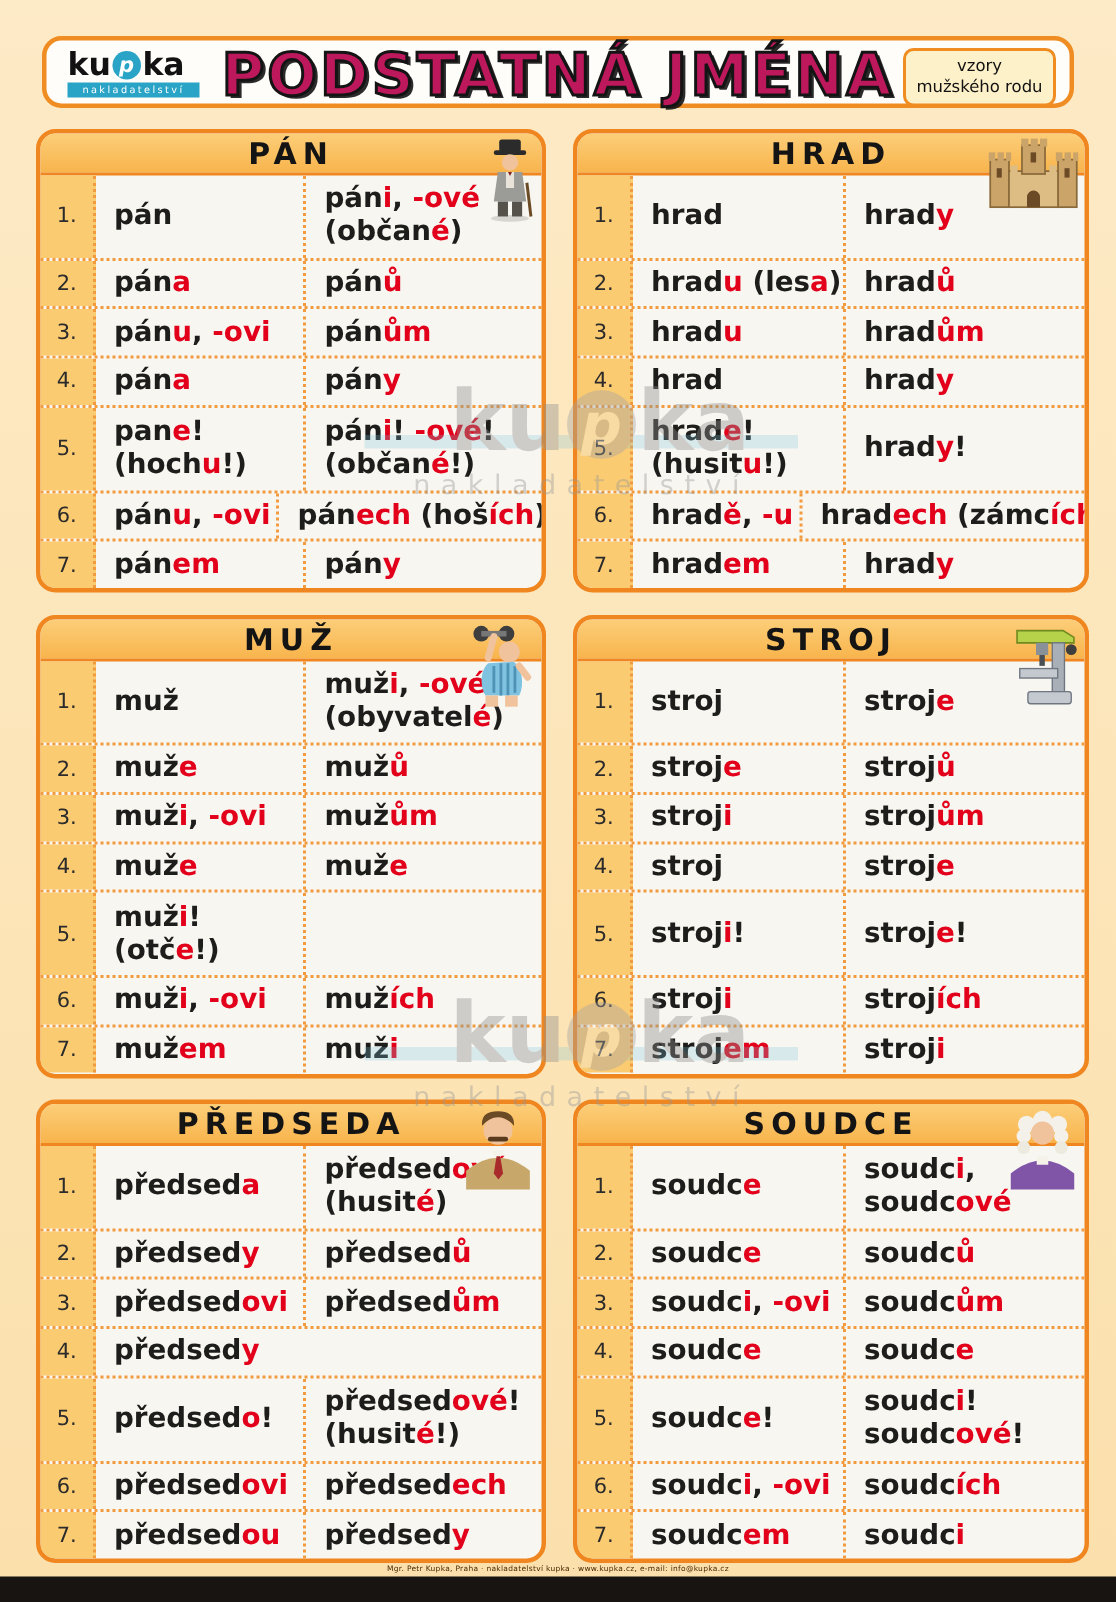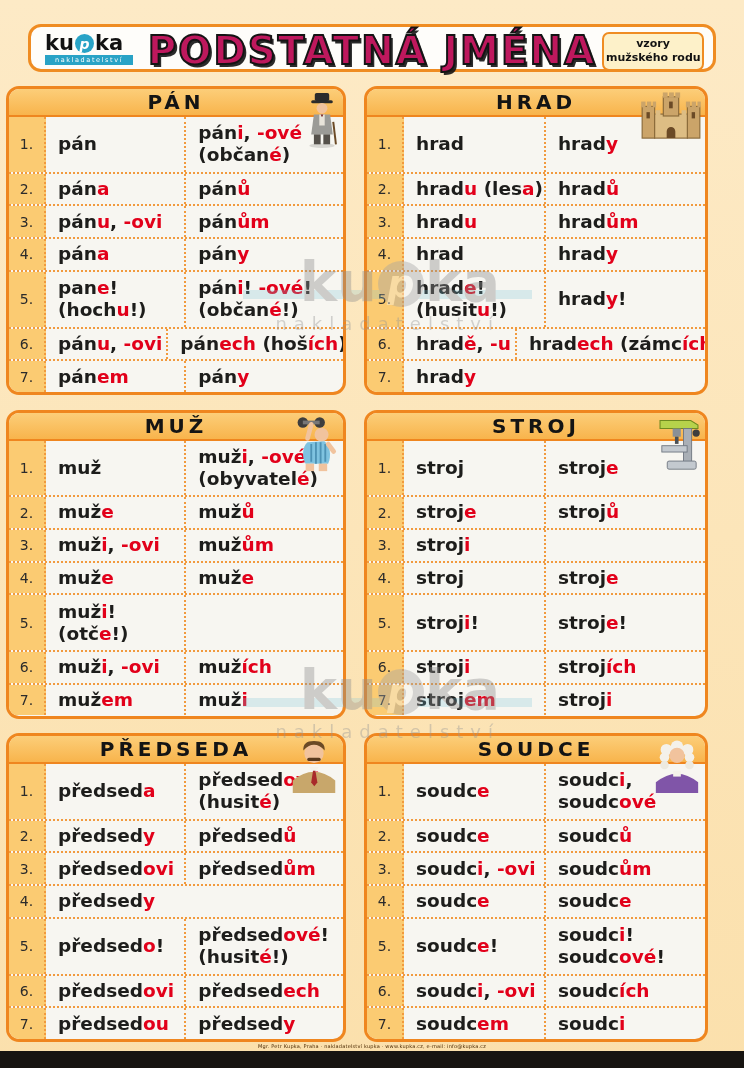--- a/index.html
+++ b/index.html
@@ -14,24 +14,24 @@
     letter-spacing:2px;color:#be185d;-webkit-text-stroke:2px #141414;
     text-shadow:2.5px 2.5px 0 rgba(20,20,20,.9);font-family:"DejaVu Sans",sans-serif}
   .logo{position:absolute;left:14px;top:6px;z-index:3}
   .logo-word{display:flex;align-items:center;font-weight:bold;font-size:21px;line-height:1;color:#121212}
   .logo-p{width:19px;height:19px;background:#29A3C6;border-radius:50%;color:#fff;font-style:italic;
     display:flex;align-items:center;justify-content:center;font-size:14px;margin:0 1px}
   .logo-sub{background:#29A3C6;color:#fff;font-size:6.5px;letter-spacing:1.6px;text-align:center;
     padding:1px 2px;margin-top:1px;width:88px;white-space:nowrap;overflow:hidden}
   .badge{position:absolute;right:9px;top:5px;width:102px;background:#FDF1C9;border:2px solid #EF8C22;
     border-radius:7px;text-align:center;padding:3px 2px;line-height:1.3;z-index:3}
-  .badge div{font-size:11px;font-weight:bold;color:#121212;white-space:nowrap}
+  .badge div{font-size:11px;font-weight:normal;color:#121212;white-space:nowrap}
 
   
-  .tables{position:absolute;left:6px;top:86px;width:686px;display:grid;
+  .tables{position:absolute;left:24px;top:86px;width:686px;display:grid;
     grid-template-columns:340px 344px;column-gap:18px;row-gap:14.5px;z-index:1}
   .dtable{height:309px;background:#F7F6F1;border:3px solid #EF861F;border-radius:13px;overflow:hidden;
     display:flex;flex-direction:column;position:relative}
   .thead{height:28px;flex:none;background:linear-gradient(#FCCE79,#F8B44C);border-bottom:2px solid #EF861F;
     display:flex;align-items:center;justify-content:center;font-size:20px;font-weight:bold;
     letter-spacing:4px;color:#141414}
   .tbody{flex:1;display:flex;flex-direction:column}
   .trow{flex:1;display:flex;border-bottom:2px dotted #F19A3E;min-height:0}
   .trow.tall{flex:1.78}
   .trow:last-child{border-bottom:none}
@@ -241,20 +241,23 @@
             <div class="num">6.</div>
             <div class="cell sg">
               <div class="line"><span class="blk">hrad</span><span class="red">ě</span><span class="blk">, </span><span class="red">-u</span></div>
             </div>
             <div class="cell pl">
               <div class="line"><span class="blk">hrad</span><span class="red">ech</span><span class="blk"> (zámc</span><span class="red">ích</span></div>
             </div>
           </div>
           <div class="trow">
             <div class="num">7.</div>
+            <div class="cell sg">
+              <div class="line"><span class="blk">hrad</span><span class="red">em</span></div>
+            </div>
             <div class="cell pl">
               <div class="line"><span class="blk">hrad</span><span class="red">y</span></div>
             </div>
           </div>
         </div>
       </section>
       <section class="dtable">
         <div class="thead">MUŽ</div>
         <div class="ticon"><svg width="50" height="58" viewBox="0 0 52 62">
             <circle cx="13" cy="8" r="5.6" fill="#3e3e3e"></circle>
@@ -361,20 +364,23 @@
             </div>
             <div class="cell pl">
               <div class="line"><span class="blk">stroj</span><span class="red">ů</span></div>
             </div>
           </div>
           <div class="trow">
             <div class="num">3.</div>
             <div class="cell sg">
               <div class="line"><span class="blk">stroj</span><span class="red">i</span></div>
             </div>
+            <div class="cell pl">
+              <div class="line"><span class="blk">stroj</span><span class="red">ům</span></div>
+            </div>
           </div>
           <div class="trow">
             <div class="num">4.</div>
             <div class="cell sg">
               <div class="line"><span class="blk">stroj</span></div>
             </div>
             <div class="cell pl">
               <div class="line"><span class="blk">stroj</span><span class="red">e</span></div>
             </div>
           </div>

